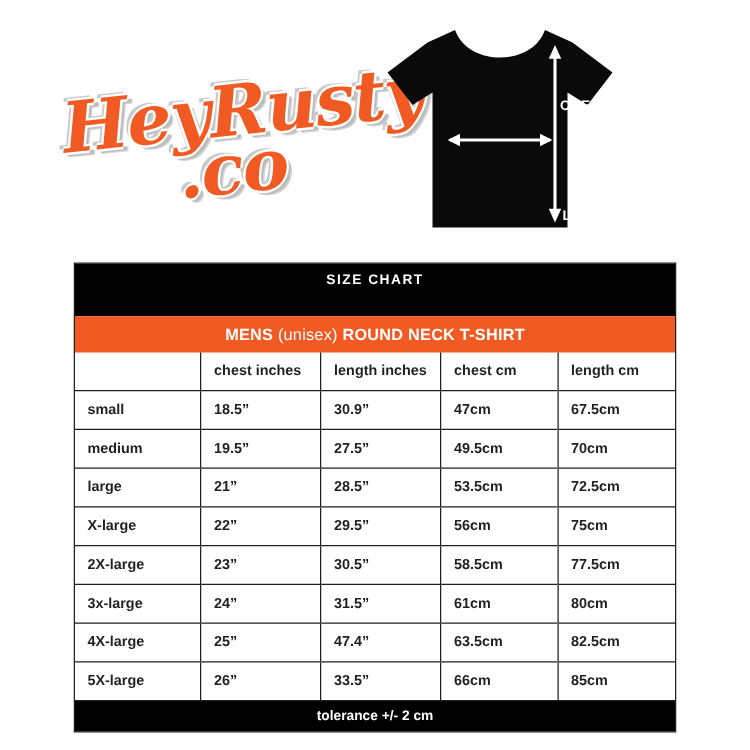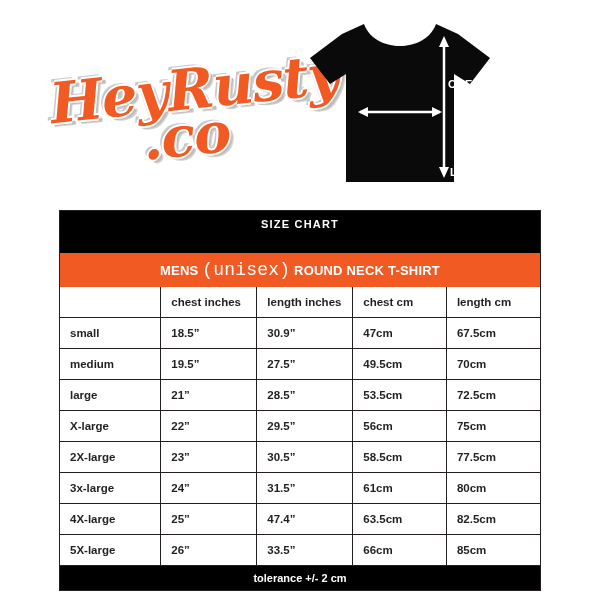--- a/index.html
+++ b/index.html
@@ -102,22 +102,21 @@
     background: #f15a22;
     color: #ffffff;
     text-align: center;
     font-size: 13px;
     font-weight: 700;
     padding: 7px 0 7px;
     letter-spacing: 0.2px;
   }
   .chart-sub .light {
     font-weight: 400;
-    font-size: 18px;
-    font-family: Liberation Mono, monospace;
+    font-size: 13px;
   }
   table.size-table {
     width: 100%;
     border-collapse: collapse;
     font-size: 11.5px;
     color: #231f20;
   }
   table.size-table th,
   table.size-table td {
     border-top: 1px solid #231f20;

